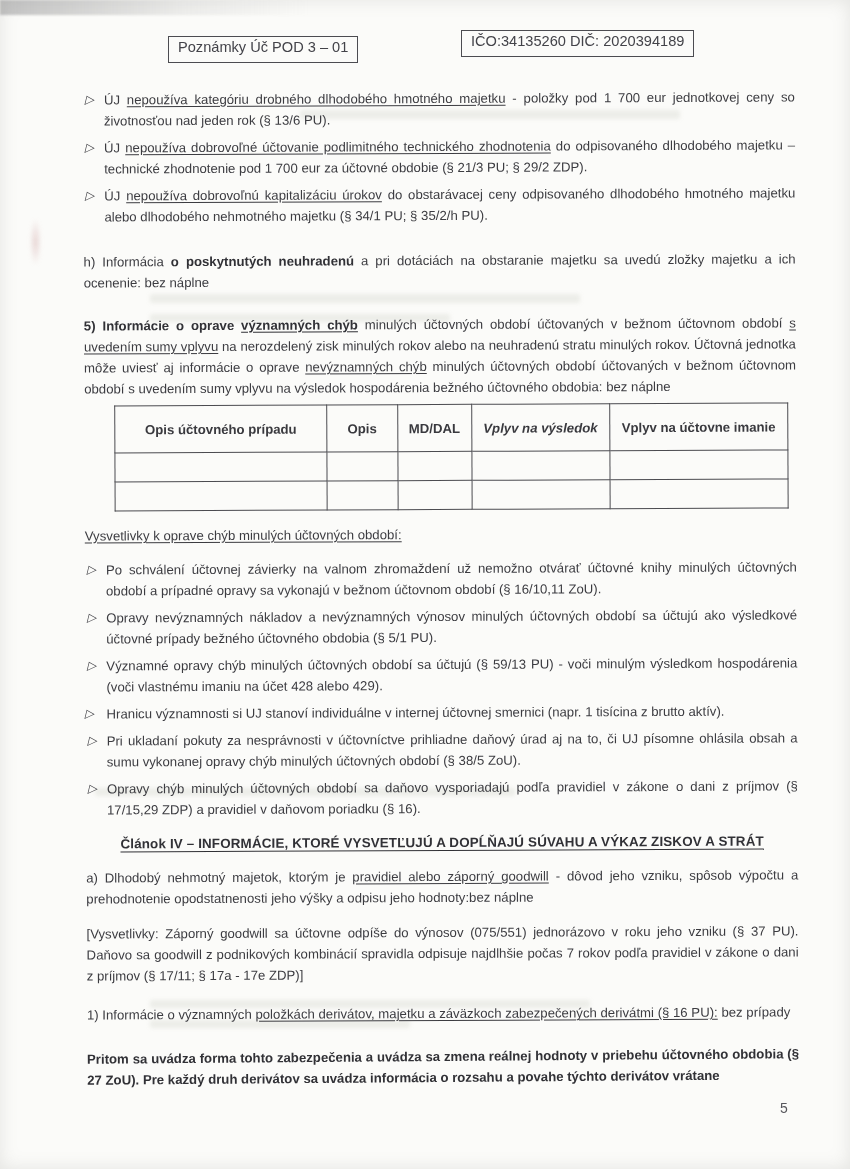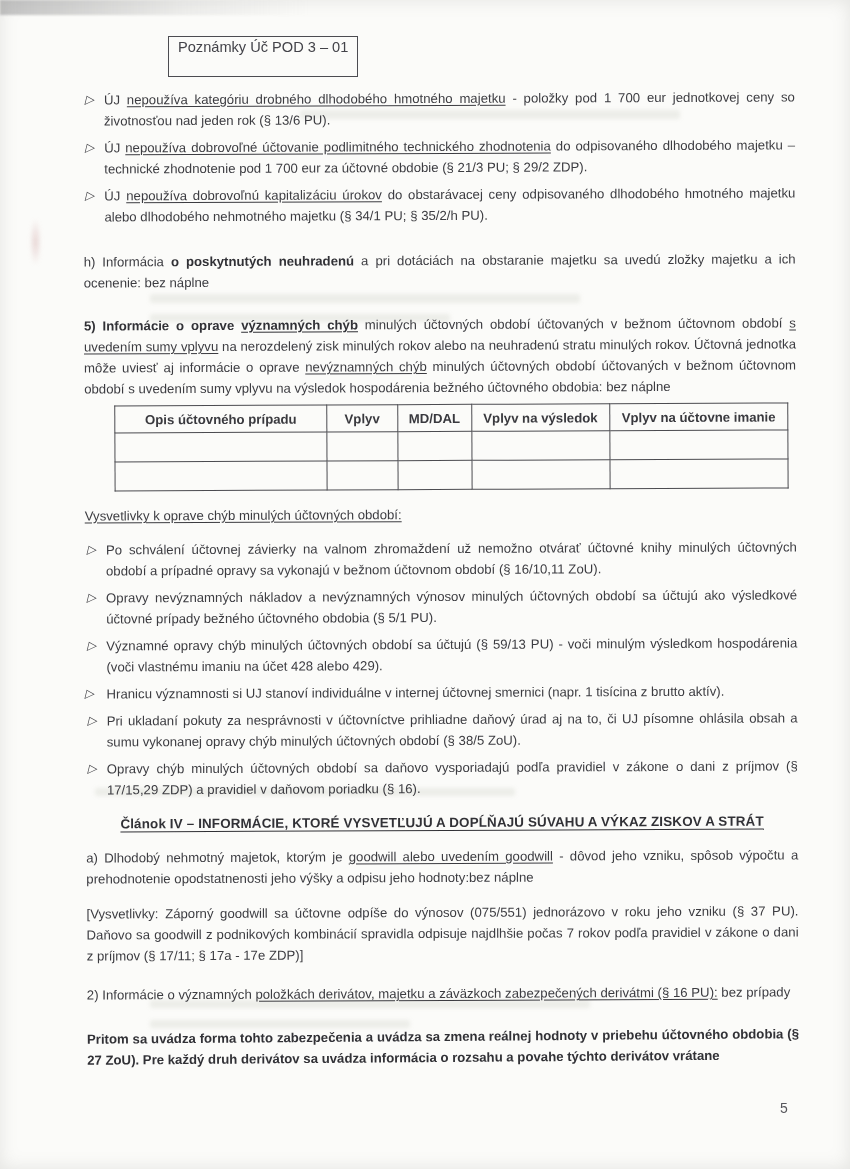--- a/index.html
+++ b/index.html
@@ -7,39 +7,39 @@
         font-family:"Liberation Sans",sans-serif;color:#3c3c41;overflow:hidden;
         box-shadow:inset 0 0 18px rgba(120,120,118,.18);}
   
   .corner-noise{position:absolute;top:0;left:0;width:430px;height:15px;
         background:linear-gradient(90deg,rgba(105,105,108,.38),rgba(165,165,165,.16) 42%,transparent 72%);
         filter:blur(1px);}
   .smudge{position:absolute;left:30px;top:218px;width:11px;height:48px;
         background:radial-gradient(ellipse at center,rgba(205,160,160,.45),transparent 70%);filter:blur(2px);}
   .bleed{position:absolute;background:rgba(148,156,138,.14);filter:blur(2px);border-radius:2px;}
   
-  .hdr-box{position:absolute;border:1.6px solid #4c4c51;padding:2px 9px 21px 9px;
+  .hdr-box{position:absolute;border:1.6px solid #4c4c51;padding:2px 9px 7px 9px;
         font-size:14.6px;color:#434349;background:transparent;white-space:nowrap;}
   #form-box{left:168px;top:36px;}
   #ico-box{left:461px;top:30px;}
   
   .content{position:absolute;left:85px;top:88px;width:712px;transform:rotate(-0.25deg);}
   .para{font-size:13.2px;line-height:21px;text-align:justify;margin:0;}
   .bullet{display:flex;margin-bottom:6px;}
   .marker{flex:none;width:21px;font-size:12px;color:#47474c;transform:skewX(-14deg);line-height:21px;}
   .btxt{flex:1;font-size:13.2px;line-height:21px;text-align:justify;}
   .seg-b{font-weight:bold;color:#313136;}
   .seg-u{text-decoration:underline;text-underline-offset:2px;}
   .mt-h{margin-top:24px;}
   .mt-5{margin-top:22px;}
   table.corr{border-collapse:collapse;margin:6px 0 0 30px;width:674px;}
   table.corr th,table.corr td{border:1.5px solid #4b4b50;}
-  table.corr th{font-size:13.2px;font-weight:bold;color:#39393e;padding:4px 2px;height:18px;}
+  table.corr th{font-size:13.2px;font-weight:bold;color:#39393e;padding:14px 2px;height:18px;}
   table.corr td{height:26px;}
-  .col1{width:31.5%;}.col2{width:10.5%;}.col3{width:11%;}.col4{width:20.5%;}.col5{width:26.5%;}
+  .col1{width:31.5%;}.col2{width:10.5%;}.col3{width:11%;}.col4{width:20.5%;font-style:italic;}.col5{width:26.5%;}
   .vysv-title{margin-top:14px;font-size:13.2px;line-height:21px;text-decoration:underline;text-underline-offset:2px;}
   .bullets2{margin-top:8px;}
   .clanok{margin:16px 0 0 0;text-align:center;font-size:13.4px;font-weight:bold;color:#313136;
         text-decoration:underline;text-underline-offset:2.5px;letter-spacing:.15px;}
   .mt-a{margin-top:16px;}
   .mt-note{margin-top:14px;}
   .mt-2{margin-top:18px;}
   .pritom{margin-top:22px;font-weight:bold;color:#333338;transform:rotate(-0.2deg);}
   .pagenum{position:absolute;left:780px;top:1100px;font-size:14px;color:#56565c;}
 </style>
@@ -51,20 +51,21 @@
   <div class="corner-noise"></div>
   <div class="smudge"></div>
   <div class="bleed" style="left:300px;top:110px;width:380px;height:9px;"></div>
   <div class="bleed" style="left:150px;top:294px;width:430px;height:9px;"></div>
   <div class="bleed" style="left:150px;top:314px;width:300px;height:8px;"></div>
   <div class="bleed" style="left:95px;top:788px;width:420px;height:8px;"></div>
   <div class="bleed" style="left:150px;top:1000px;width:440px;height:8px;"></div>
   <div class="bleed" style="left:150px;top:1020px;width:260px;height:8px;"></div>
 
   <div class="hdr-box" id="form-box">Poznámky Úč POD 3 – 01</div>
+  <div class="hdr-box" id="ico-box">IČO:34135260 DIČ: 2020394189</div>
 
   <div class="content">
 
     <div>
       <div class="bullet">
         <span class="marker">▷</span>
         <span class="btxt"><span>ÚJ </span><span class="seg-u">nepoužíva kategóriu drobného dlhodobého hmotného majetku</span><span> - položky pod 1 700 eur jednotkovej ceny so životnosťou nad jeden rok (§ 13/6 PU).</span></span>
       </div>
       <div class="bullet">
         <span class="marker">▷</span>
@@ -77,21 +78,21 @@
     </div>
 
     <p class="para mt-h"><span>h) Informácia </span><span class="seg-b">o poskytnutých neuhradenú</span><span> a pri dotáciách na obstaranie majetku sa uvedú zložky majetku a ich ocenenie: bez náplne</span></p>
 
     <p class="para mt-5"><span class="seg-b">5) Informácie o oprave </span><span class="seg-b seg-u">významných chýb</span><span> minulých účtovných období účtovaných v bežnom účtovnom období </span><span class="seg-u">s uvedením sumy vplyvu</span><span> na nerozdelený zisk minulých rokov alebo na neuhradenú stratu minulých rokov. Účtovná jednotka môže uviesť aj informácie o oprave </span><span class="seg-u">nevýznamných chýb</span><span> minulých účtovných období účtovaných v bežnom účtovnom období s uvedením sumy vplyvu na výsledok hospodárenia bežného účtovného obdobia: bez náplne</span></p>
 
     <table class="corr">
       <thead>
         <tr>
           <th class="col1">Opis účtovného prípadu</th>
-          <th class="col2">Vplyv</th>
+          <th class="col2">Opis</th>
           <th class="col3">MD/DAL</th>
           <th class="col4">Vplyv na výsledok</th>
           <th class="col5">Vplyv na účtovne imanie</th>
         </tr>
       </thead>
       <tbody>
         <tr>
           <td></td>
           <td></td>
           <td></td>
@@ -132,25 +133,25 @@
         <span class="btxt"><span>Pri ukladaní pokuty za nesprávnosti v účtovníctve prihliadne daňový úrad aj na to, či UJ písomne ohlásila obsah a sumu vykonanej opravy chýb minulých účtovných období (§ 38/5 ZoU).</span></span>
       </div>
       <div class="bullet">
         <span class="marker">▷</span>
         <span class="btxt"><span>Opravy chýb minulých účtovných období sa daňovo vysporiadajú podľa pravidiel v zákone o dani z príjmov (§ 17/15,29 ZDP) a pravidiel v daňovom poriadku (§ 16).</span></span>
       </div>
     </div>
 
     <h3 class="clanok">Článok IV – INFORMÁCIE, KTORÉ VYSVETĽUJÚ A DOPĹŇAJÚ SÚVAHU A VÝKAZ ZISKOV A STRÁT</h3>
 
-    <p class="para mt-a"><span>a) Dlhodobý nehmotný majetok, ktorým je </span><span class="seg-u">goodwill alebo uvedením goodwill</span><span> - dôvod jeho vzniku, spôsob výpočtu a prehodnotenie opodstatnenosti jeho výšky a odpisu jeho hodnoty:bez náplne</span></p>
+    <p class="para mt-a"><span>a) Dlhodobý nehmotný majetok, ktorým je </span><span class="seg-u">pravidiel alebo záporný goodwill</span><span> - dôvod jeho vzniku, spôsob výpočtu a prehodnotenie opodstatnenosti jeho výšky a odpisu jeho hodnoty:bez náplne</span></p>
 
     <p class="para mt-note"><span>[Vysvetlivky: Záporný goodwill sa účtovne odpíše do výnosov (075/551) jednorázovo v roku jeho vzniku (§ 37 PU). Daňovo sa goodwill z podnikových kombinácií spravidla odpisuje najdlhšie počas 7 rokov podľa pravidiel v zákone o dani z príjmov (§ 17/11; § 17a - 17e ZDP)]</span></p>
 
-    <p class="para mt-2"><span>2) Informácie o významných </span><span class="seg-u">položkách derivátov, majetku a záväzkoch zabezpečených derivátmi (§ 16 PU):</span><span> bez prípady</span></p>
+    <p class="para mt-2"><span>1) Informácie o významných </span><span class="seg-u">položkách derivátov, majetku a záväzkoch zabezpečených derivátmi (§ 16 PU):</span><span> bez prípady</span></p>
 
     <p class="para pritom"><span class="seg-b">Pritom sa uvádza forma tohto zabezpečenia a uvádza sa zmena reálnej hodnoty v priebehu účtovného obdobia (§ 27 ZoU). Pre každý druh derivátov sa uvádza informácia o rozsahu a povahe týchto derivátov vrátane</span></p>
 
   </div>
 
   <div class="pagenum">5</div>
 
 </div>
 
 </body></html>

